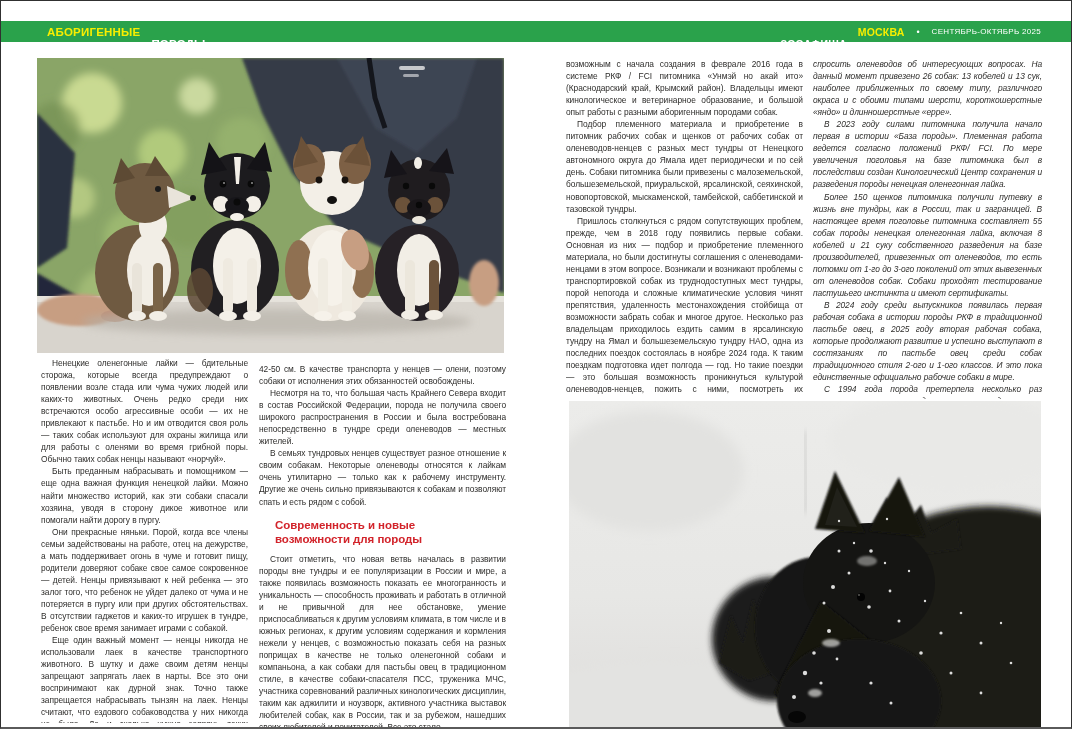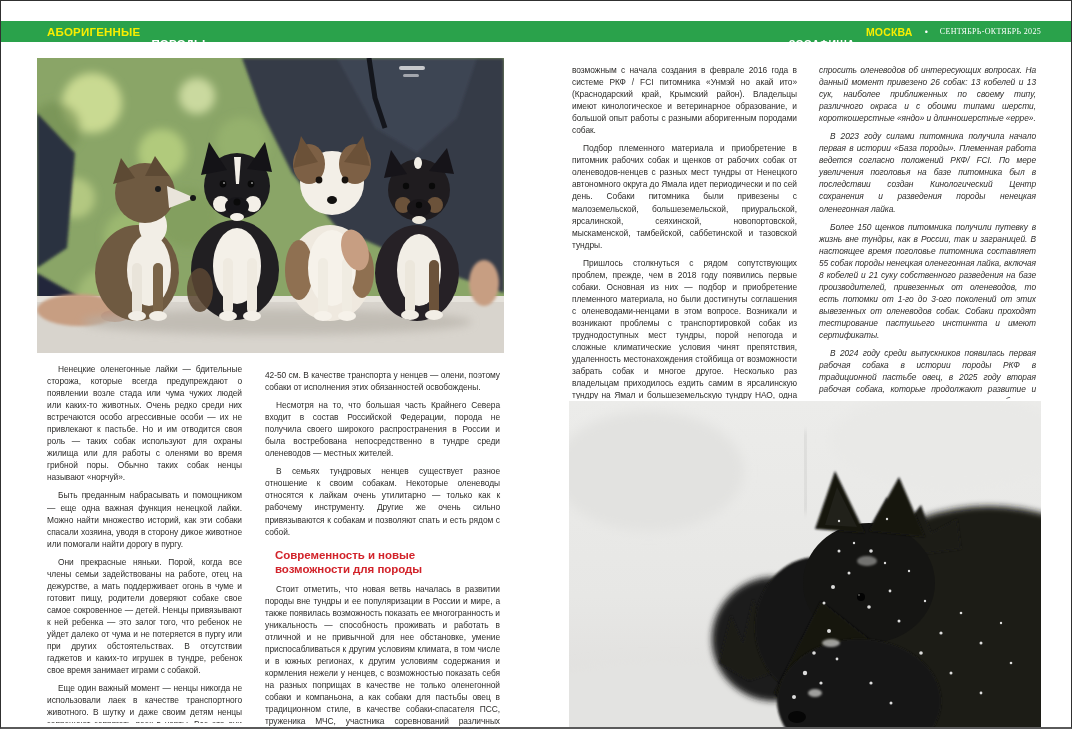--- a/index.html
+++ b/index.html
@@ -23,34 +23,34 @@
     background:var(--header-green);
     display:flex;align-items:center;justify-content:space-between;
     padding:0 30px 0 46px;box-sizing:border-box;
   }
   .bar-left,.bar-right{display:flex;align-items:center;gap:11px;white-space:nowrap;}
   .bar-title{font-weight:bold;font-size:11.5px;letter-spacing:.2px;}
   .hl-yellow{color:var(--header-yellow);}
   .hl-white{color:var(--header-white);margin-top:24px;}
   .bar-mag{font-weight:bold;font-size:10.5px;letter-spacing:.2px;}
   .bar-dot{color:var(--header-white);font-size:9px;margin:0 1px;}
-  .bar-date{color:var(--header-white);font-size:8px;letter-spacing:.3px;font-family:Liberation Serif, serif;}
+  .bar-date{color:var(--header-white);font-size:8px;letter-spacing:.3px;}
 
   .photo{position:absolute;overflow:hidden;}
   .photo svg{display:block;width:100%;height:100%;}
   .photo-puppies{left:36px;top:57px;width:467px;height:295px;}
   .photo-snowdog{left:568px;top:400px;width:472px;height:326px;}
 
   .col{
     position:absolute;overflow:hidden;
     color:var(--body-text);
     font-size:8.4px;line-height:12.05px;
     text-align:justify;letter-spacing:-0.05px;
   }
-  .col p{margin:6px;text-indent:11px;}
+  .col p{margin:0;text-indent:11px;}
   .col p.cont{text-indent:0;}
   .col-l1{left:40px;top:356px;width:207px;height:366px;}
   .col-l2{left:258px;top:362px;width:247px;height:366px;}
   .col-r1{left:565px;top:57px;width:237px;height:341px;}
   .col-r2{left:812px;top:57px;width:229px;height:341px;font-style:italic;}
   .sec-head{
     color:var(--heading-red);
     font-weight:bold;font-size:11.5px;line-height:14.5px;
     text-align:left;text-indent:0;
     margin:10px 0 6px;padding:0 16px;

